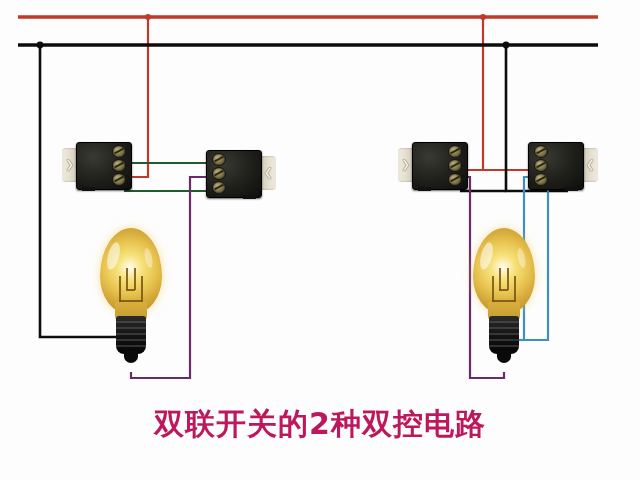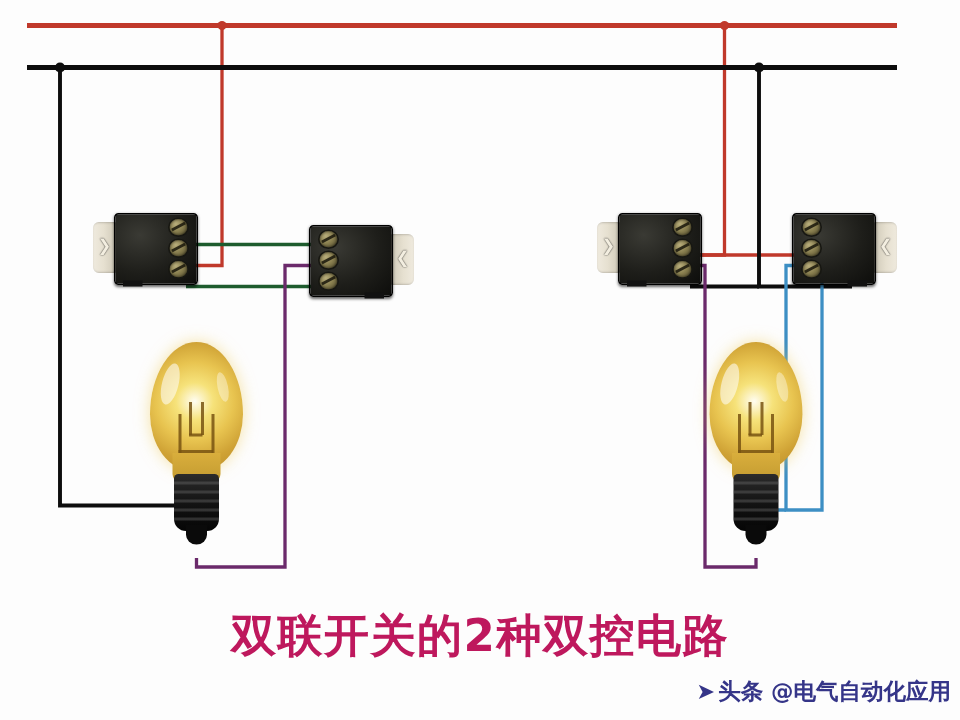--- a/index.html
+++ b/index.html
@@ -336,17 +336,14 @@
         <i style="top:11px;"></i>
       <i style="top:17px;"></i>
         <i style="top:23px;"></i>
       <i style="top:29px;"></i>
     </span>
     <span class="tip"></span>
   </div>
 
   <div class="title">双联开关的2种双控电路</div>
 
-  <div class="watermark">
-    <span class="mark-arrow">➤</span><span>头条 @电气自动化应用</span>
-  </div>
 
 </div>
 
 </body></html>

